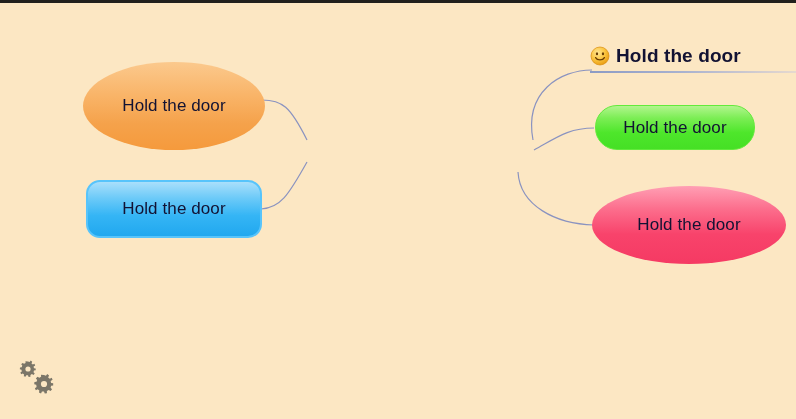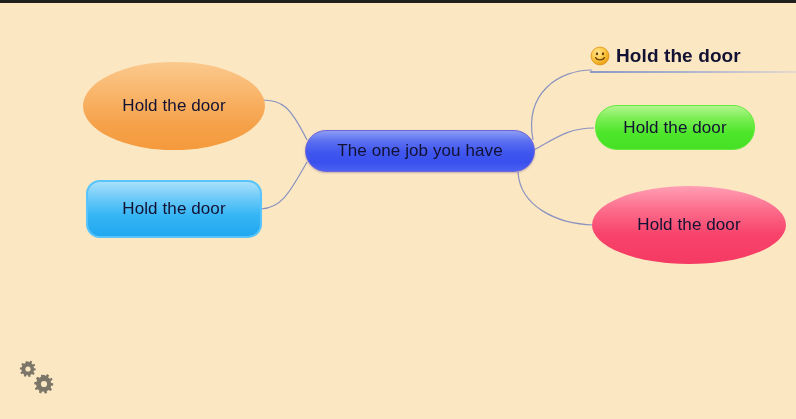--- a/index.html
+++ b/index.html
@@ -134,23 +134,20 @@
   </svg>
 
   <div class="node" id="node-orange">
     <span class="node-label">Hold the door</span>
   </div>
 
   <div class="node" id="node-cyan">
     <span class="node-label">Hold the door</span>
   </div>
 
-  <div class="node" id="node-center">
-    <span class="node-label">The one job you have</span>
-  </div>
 
   <div class="node" id="node-smiley">
     <svg id="smiley-icon" viewBox="0 0 20 20" xmlns="http://www.w3.org/2000/svg">
       <defs>
         <radialGradient id="smileyGrad" cx="38%" cy="32%" r="72%">
           <stop offset="0%" stop-color="#ffe694"></stop>
           <stop offset="55%" stop-color="#fbc53f"></stop>
           <stop offset="100%" stop-color="#e89a12"></stop>
         </radialGradient>
       </defs>

